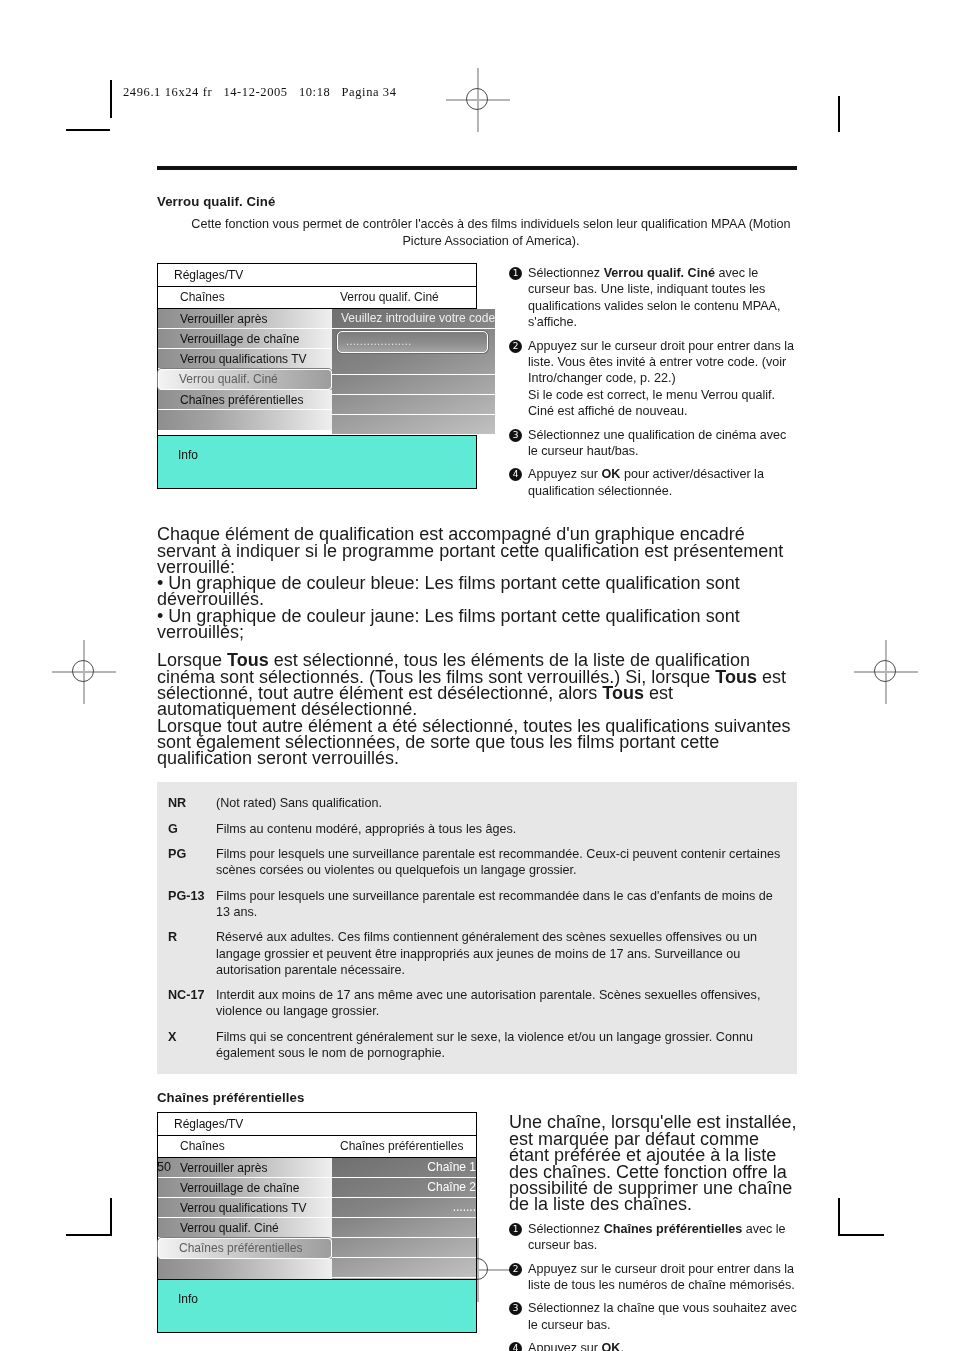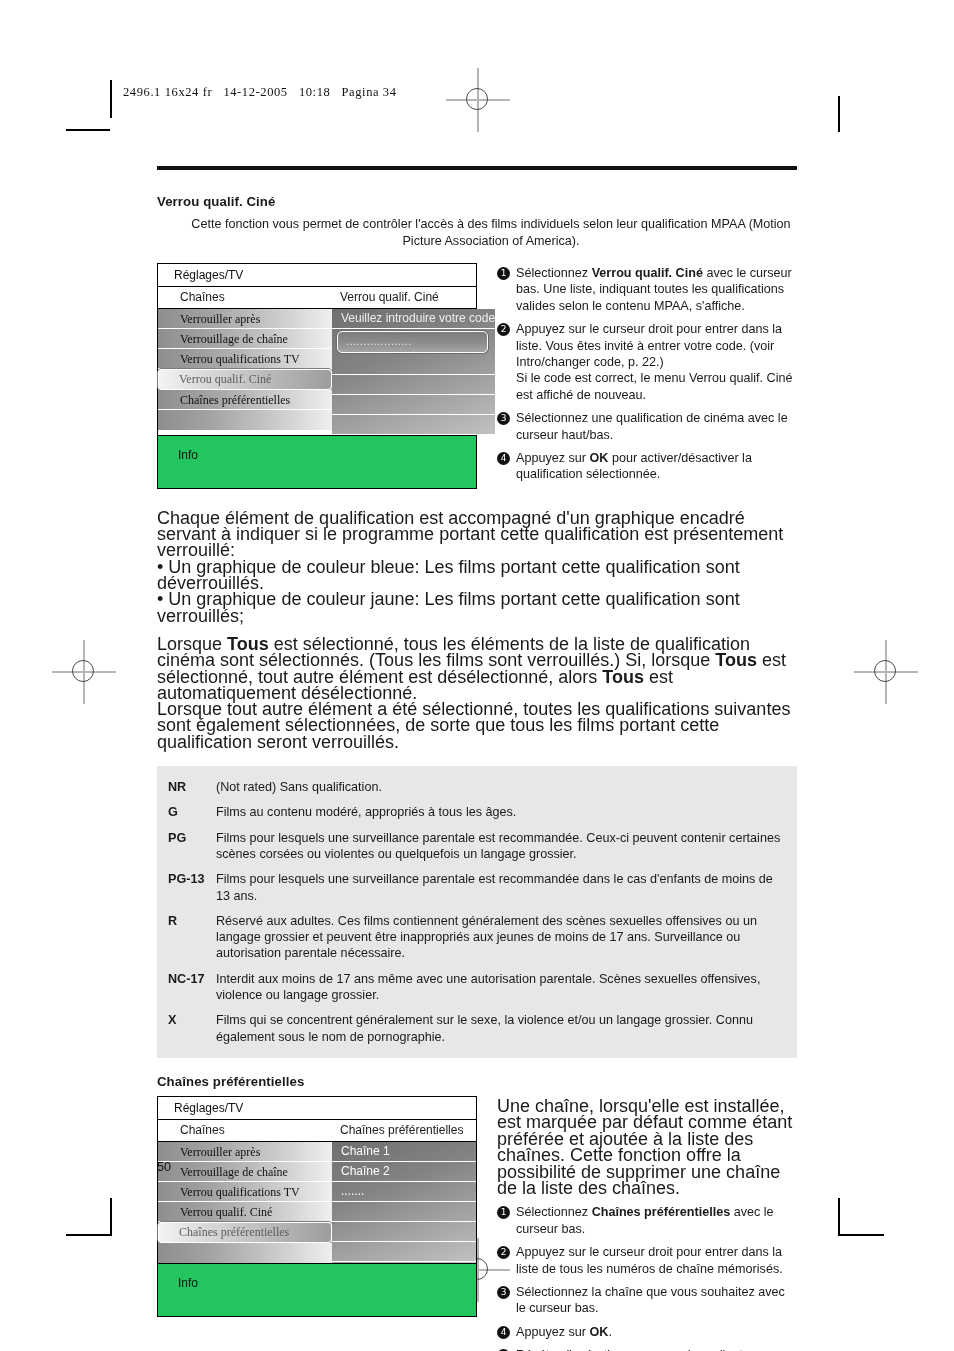--- a/index.html
+++ b/index.html
@@ -90,21 +90,21 @@
     font-size: 12.6px;
     line-height: 16.5px;
     margin: 0 0 14px 0;
     padding-left: 28px;
     text-align: center;
   }
 
   .two-col {
     display: flex;
     align-items: flex-start;
-    gap: 20px;
+    gap: 32px;
   }
 
   
   .tvmenu {
     width: 320px;
     border: 1.6px solid #000;
     background: #fff;
     box-sizing: border-box;
     flex: 0 0 auto;
   }
@@ -133,26 +133,26 @@
     padding: 3px 6px 4px 8px;
     box-sizing: border-box;
   }
   .tv-body {
     display: flex;
     border-bottom: 1.2px solid #000;
   }
   .tv-left {
     width: 174px;
     flex: 0 0 174px;
-    font-family: Liberation Serif, serif;
   }
   .tv-right {
     flex: 1 1 auto;
     position: relative;
     background: linear-gradient(160deg, #6f6f6f 0%, #848484 38%, #a9a9a9 75%, #c2c2c2 100%);
+    text-align: right;
   }
   .menu-item {
     height: 20px;
     line-height: 20px;
     font-size: 12px;
     padding-left: 22px;
     color: #111;
     box-sizing: border-box;
     background: linear-gradient(to right, #8e8e8e 0%, #a3a3a3 30%, #cfcfcf 72%, #efefef 100%);
     border-bottom: 1px solid #ffffff;
@@ -204,21 +204,21 @@
     left: 8px;
     top: 3px;
     font-size: 11px;
     letter-spacing: 0.4px;
     color: #e8e8e8;
     font-family: "Liberation Sans", sans-serif;
   }
   .tv-info {
     font-size: 12px;
     padding: 12px 6px 26px 20px;
-    background: #22c55e;
+    background: #5eead4;
     color: #111;
   }
 
   
   .steps {
     flex: 1 1 auto;
     padding-top: 2px;
   }
   .lead {
     font-size: 18px;

